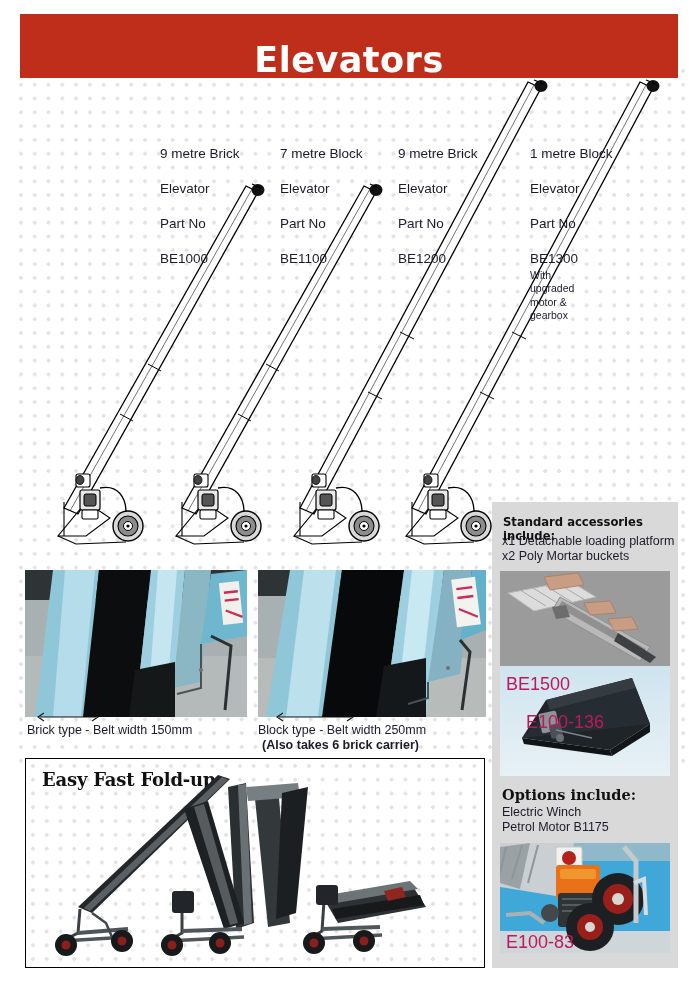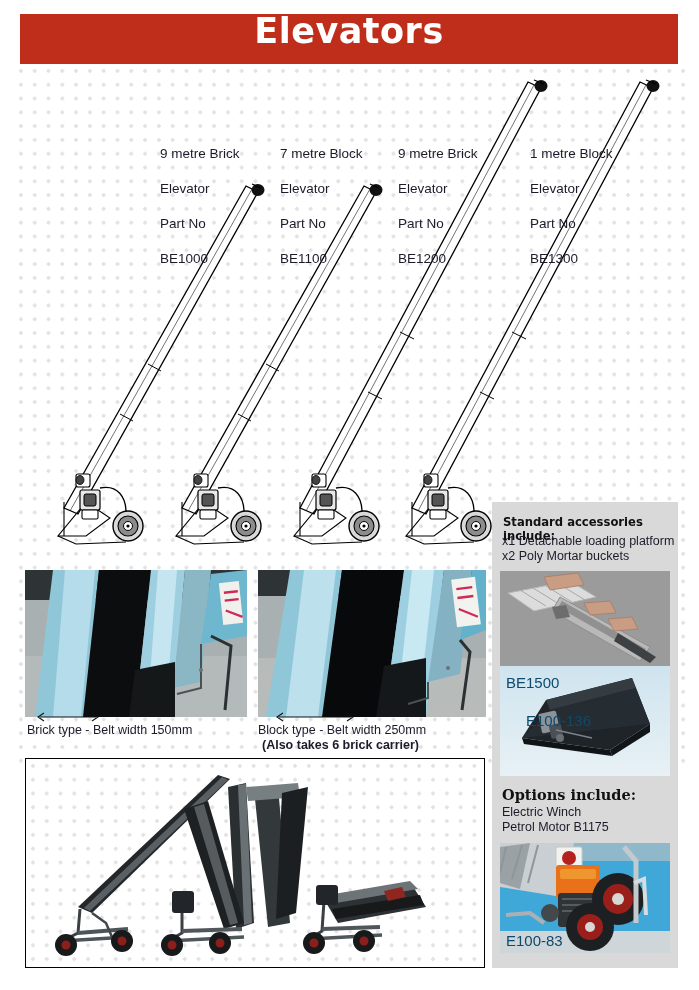--- a/index.html
+++ b/index.html
@@ -13,23 +13,23 @@
   
   .dotgrid{
     position:absolute;
     background-image:radial-gradient(#e3e3e3 1.6px, transparent 1.7px);
     background-size:13.8px 13.8px;
     background-position:0 0;
   }
 
   
   .banner{
-    position:absolute;left:20px;top:14px;width:658px;height:50px;
+    position:absolute;left:20px;top:14px;width:658px;height:64px;
     background:#bf2e1a;
-    display:flex;align-items:flex-start;justify-content:center;
+    display:flex;align-items:flex-end;justify-content:center;
   }
   .banner-title{
     color:#ffffff;font-size:35px;font-weight:bold;
     letter-spacing:.5px;line-height:1;
     font-family:"DejaVu Sans","Liberation Sans",sans-serif;
   }
 
   
   .elev-stage{position:absolute;left:20px;top:64px;width:658px;height:505px;}
   .elev-svg{position:absolute;left:0;top:0;}
@@ -72,21 +72,21 @@
     font-size:11.6px;font-weight:bold;color:#111;
     font-family:"DejaVu Sans","Liberation Sans",sans-serif;
   }
   .side-t{font-size:12.5px;color:#1b1b2b;line-height:15.5px;}
   .side-h2{
     font-size:14.5px;font-weight:bold;color:#111;
     font-family:"DejaVu Serif","Liberation Serif",serif;
   }
   .side-photo{position:absolute;overflow:hidden;}
   .side-photo-label{
-    position:absolute;font-size:15px;color:#0c4a6e;z-index:4;
+    position:absolute;font-size:18px;color:#be185d;z-index:4;
   }
 </style>
 </head>
 <body>
 
 <div class="dotgrid" style="left:14px;top:64px;width:672px;height:700px;"></div>
 
 <div class="banner">
   <div class="banner-title">Elevators</div>
 </div>
@@ -184,20 +184,24 @@
   <span>Elevator</span><br>
   <span>Part No</span><br>
   <span>BE1200</span>
 </div>
 
 <div class="caption" style="left:530px;top:127px;">
   <span>1 metre Block</span><br>
   <span>Elevator</span><br>
   <span>Part No</span><br>
   <span>BE1300</span>
+  <span class="sub">With
+upgraded
+motor &amp;
+gearbox</span>
 </div>
 
 <div class="photo" style="left:25px;top:570px;width:222px;height:147px;">
   <svg width="222" height="147" viewBox="0 0 222 147">
     <rect width="222" height="147" fill="#a9b0b2"></rect>
     <rect x="0" y="0" width="222" height="30" fill="#2e3336"></rect>
     <rect x="0" y="86" width="222" height="61" fill="#b4bab9"></rect>
     <polygon points="28,0 74,0 58,147 10,147" fill="#8fc6d8"></polygon>
     <polygon points="40,0 70,0 56,147 28,147" fill="#b4dcea"></polygon>
     <polygon points="74,0 126,0 110,147 58,147" fill="#0b0d0e"></polygon>
@@ -249,20 +253,21 @@
   <line x1="4" y1="6" x2="76" y2="6" stroke="#111" stroke-width="1.1"></line>
   <path d="M8,2 L2,6 L8,10" fill="none" stroke="#111" stroke-width="1.1"></path>
   <path d="M72,2 L78,6 L72,10" fill="none" stroke="#111" stroke-width="1.1"></path>
 </svg>
 
 <div class="photo-cap" style="left:258px;top:723px;">Block type - Belt width 250mm</div>
 <div class="photo-cap bold" style="left:262px;top:738px;">(Also takes 6 brick carrier)</div>
 
 <div class="foldbox">
   <div class="dotgrid" style="left:0;top:0;width:458px;height:208px;"></div>
+  <div class="fold-title">Easy Fast Fold-up</div>
 
   <svg style="position:absolute;left:6px;top:14px;" width="450" height="192" viewBox="0 0 450 192">
 
     <g>
       <polygon points="186,2 198,6 60,140 46,134" fill="#23272a"></polygon>
       <polygon points="190,4 196,7 58,138 52,135" fill="#595f63"></polygon>
       <path d="M48,136 L46,160 L30,168" stroke="#3a4043" stroke-width="3" fill="none"></path>
       <path d="M46,160 L96,156" stroke="#4e5558" stroke-width="4" fill="none"></path>
       <path d="M30,168 L96,164" stroke="#4e5558" stroke-width="3.5" fill="none"></path>
       <path d="M60,140 L74,150 L80,164" stroke="#41474a" stroke-width="2.5" fill="none"></path>

